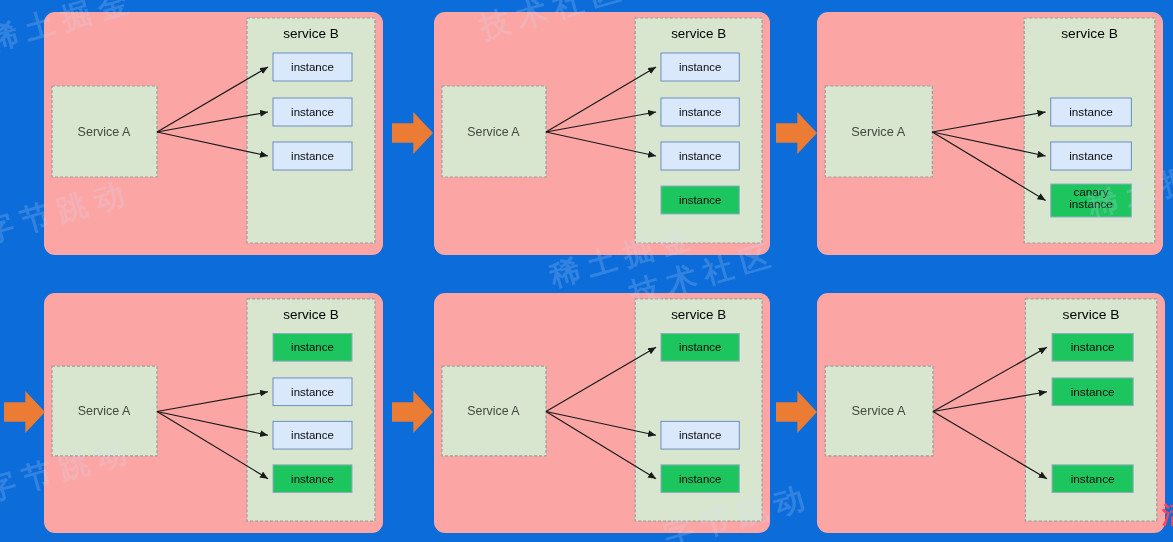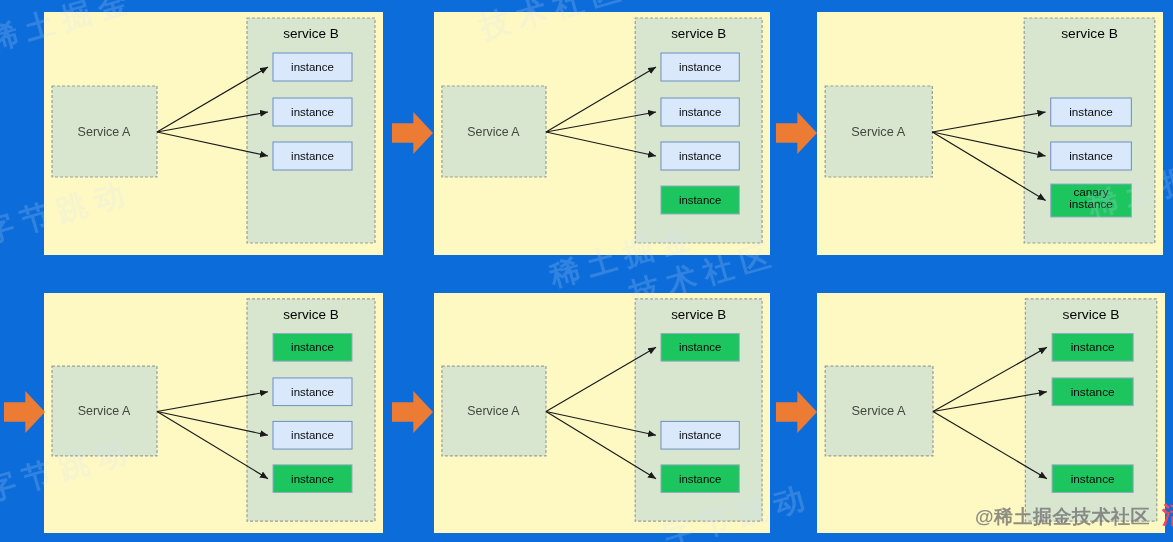--- a/index.html
+++ b/index.html
@@ -1,18 +1,18 @@
 <!DOCTYPE html>
 <html><head>
 <meta charset="utf-8">
 <style>
   html,body{margin:0;padding:0;}
   body{font-family:"Liberation Sans","DejaVu Sans",sans-serif;}
   .stage{position:relative;width:1173px;height:542px;overflow:hidden;background:#0b6cda;}
-  .panel{position:absolute;background:#fef9c3;}
+  .panel{position:absolute;background:#fca5a5;border-radius:11px;}
   .panel svg{display:block;font-family:inherit;}
   .flow-arrow{position:absolute;width:41px;height:42px;background:#ec7c33;
     clip-path:polygon(0 27%,52% 27%,52% 0,100% 50%,52% 100%,52% 73%,0 73%);}
   .bgwm{position:absolute;color:rgba(210,225,248,0.20);font-weight:bold;font-size:30px;
     letter-spacing:8px;transform:rotate(-16deg);white-space:nowrap;pointer-events:none;z-index:3;}
   .credit{position:absolute;left:975px;top:504px;font-size:19px;letter-spacing:0.5px;
     color:rgba(112,112,112,0.78);z-index:5;font-weight:bold;}
   .edgeclip{position:absolute;left:1162px;top:499px;width:11px;height:33px;overflow:hidden;z-index:6;}
   .edgeclip span{color:#ff4455;font-size:24px;font-weight:bold;}
 </style>
@@ -168,17 +168,16 @@
         </svg>
       </div>
     </div>
   <div id="arrows-layer">
       <div class="flow-arrow" style="left: 392px; top: 112px; background: rgb(236, 124, 51);"></div>
       <div class="flow-arrow" style="left: 776px; top: 112px; background: rgb(236, 124, 51);"></div>
       <div class="flow-arrow" style="left: 4px; top: 391px; background: rgb(236, 124, 51);"></div>
       <div class="flow-arrow" style="left: 392px; top: 391px; background: rgb(236, 124, 51);"></div>
       <div class="flow-arrow" style="left: 776px; top: 391px; background: rgb(236, 124, 51);"></div>
     </div>
-  <div class="credit">@稀土掘金技术社区</div>
   <div class="edgeclip">
     <span>活</span>
   </div>
 </div>
 
 </body></html>

